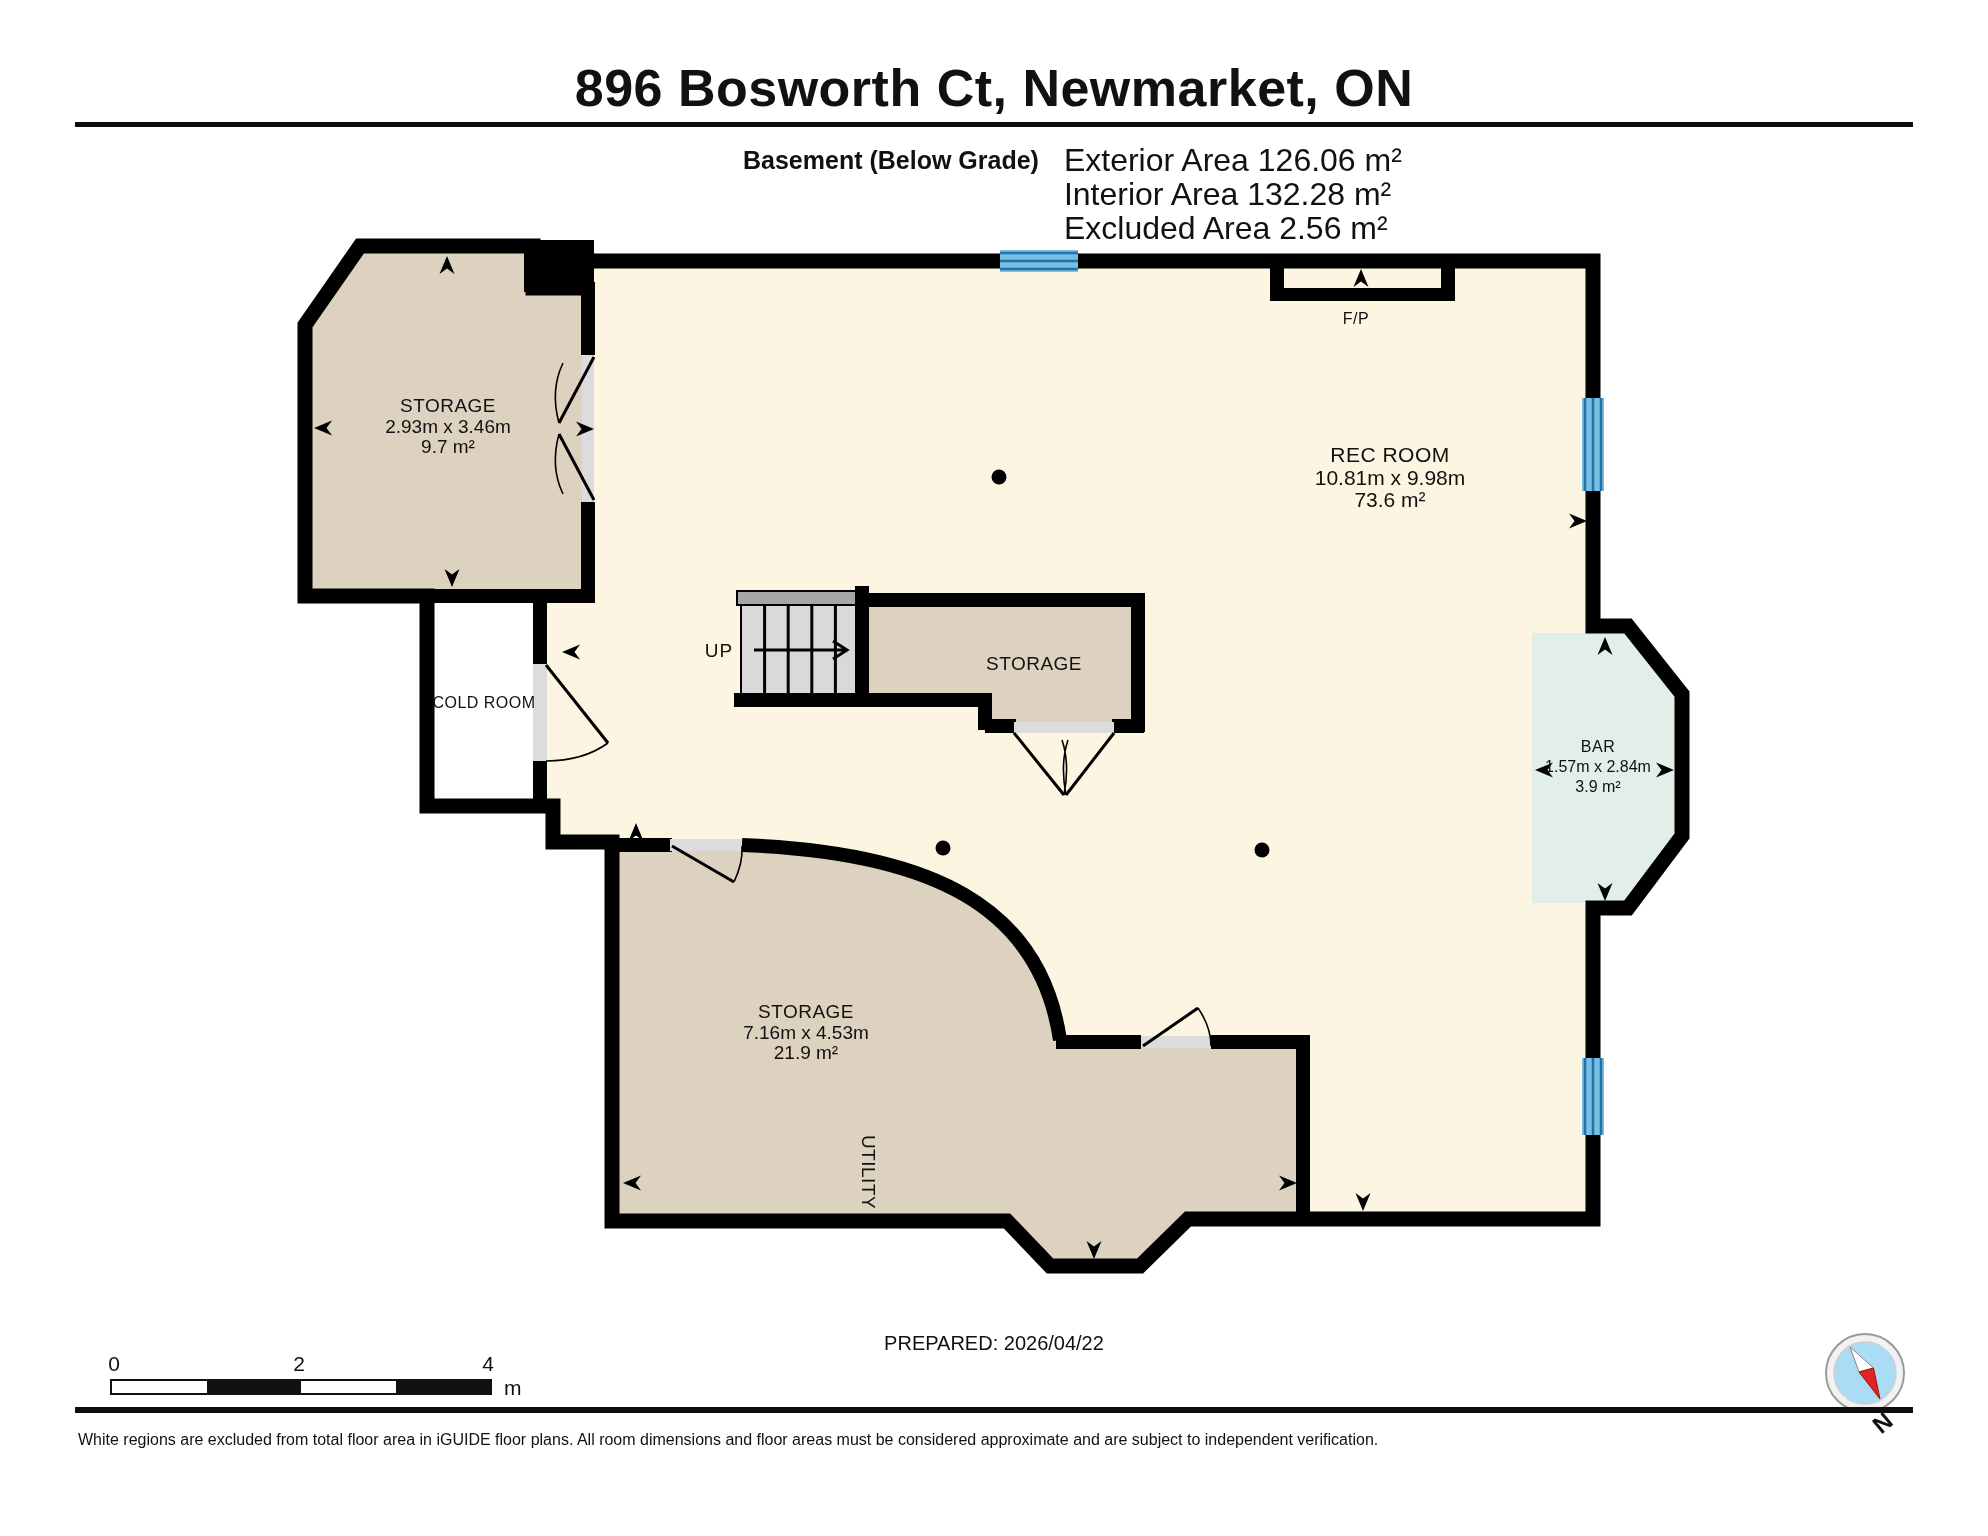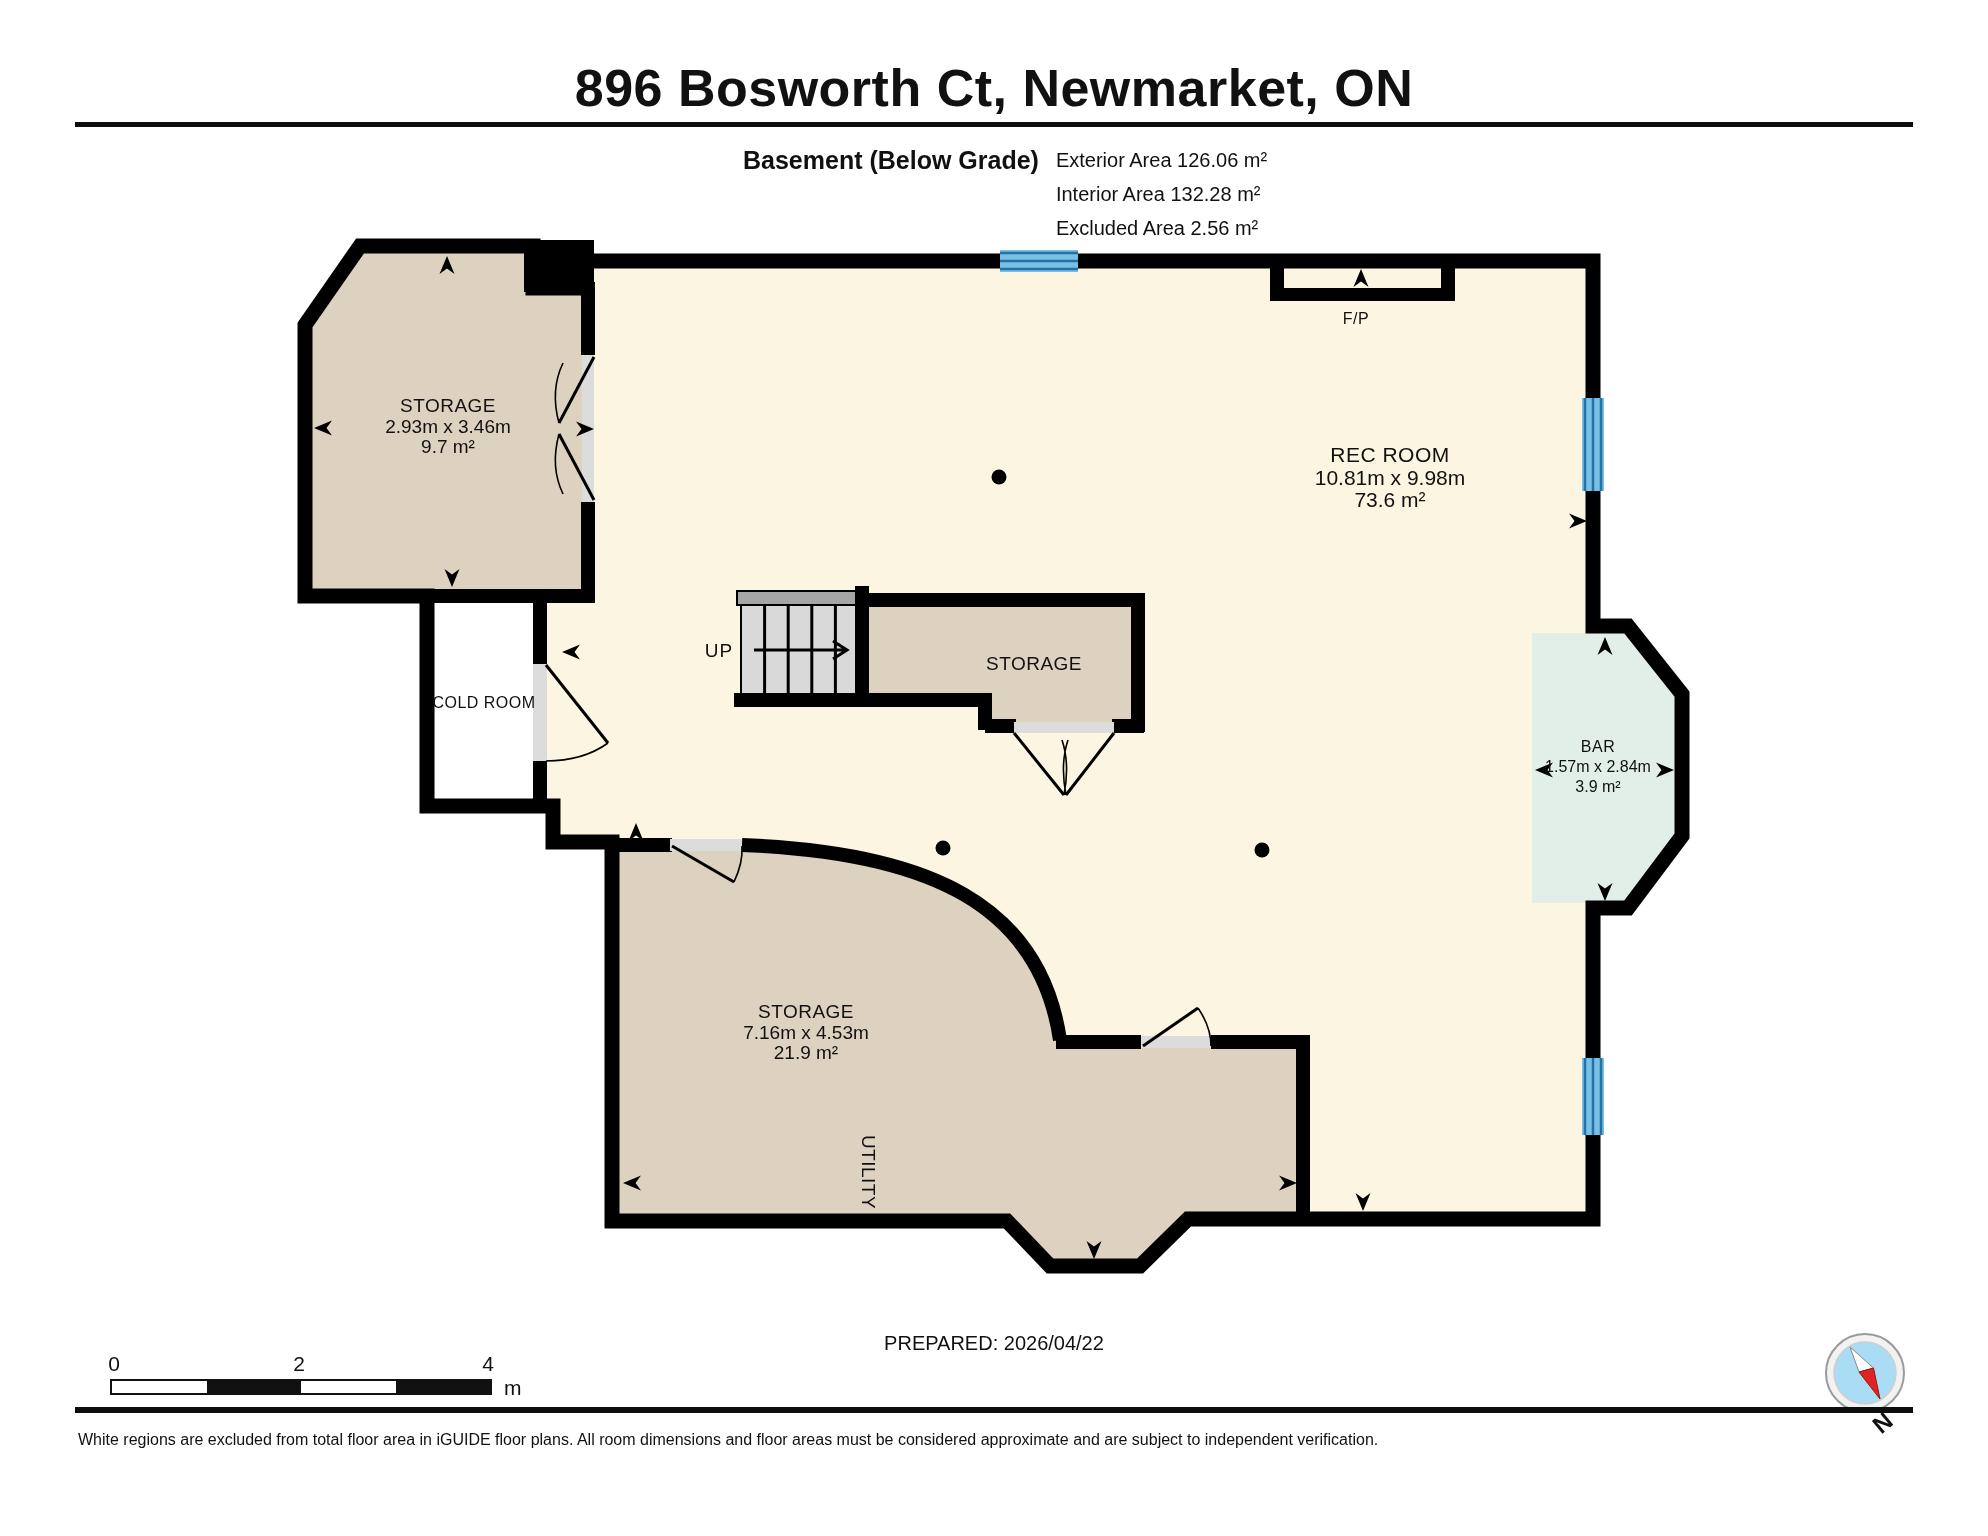--- a/index.html
+++ b/index.html
@@ -8,21 +8,21 @@
 
   .title{position:absolute;top:46px;left:0;width:100%;text-align:center;
          font-size:52px;font-weight:bold;letter-spacing:0.5px;margin-top:12px;}
   .rule{position:absolute;left:75px;width:1838px;background:#0d0d0d;}
   .rule1{top:122px;height:5px;}
   .rule2{top:1407px;height:6px;}
 
   .floor-info{position:absolute;top:143px;left:743px;display:flex;gap:17px;align-items:flex-start;}
   .floor-label{font-size:25px;font-weight:bold;white-space:nowrap;line-height:34px;}
   .area-lines{display:flex;flex-direction:column;}
-  .area-lines div{font-size:20px;line-height:34px;white-space:nowrap;}
+  .area-lines div{font-size:32px;line-height:34px;white-space:nowrap;margin-left:8px;}
 
   svg text{font-family:"Liberation Sans", sans-serif;fill:#111;}
   .rm-name{font-size:19px;letter-spacing:0.5px;}
   .rm-dims{font-size:19px;}
   .rec-name{font-size:21px;letter-spacing:0.5px;}
   .rec-dims{font-size:21px;}
   .sm-name{font-size:16px;letter-spacing:0.5px;}
   .sm-dims{font-size:16px;}
   .up-label{font-size:19px;letter-spacing:1px;}
 

